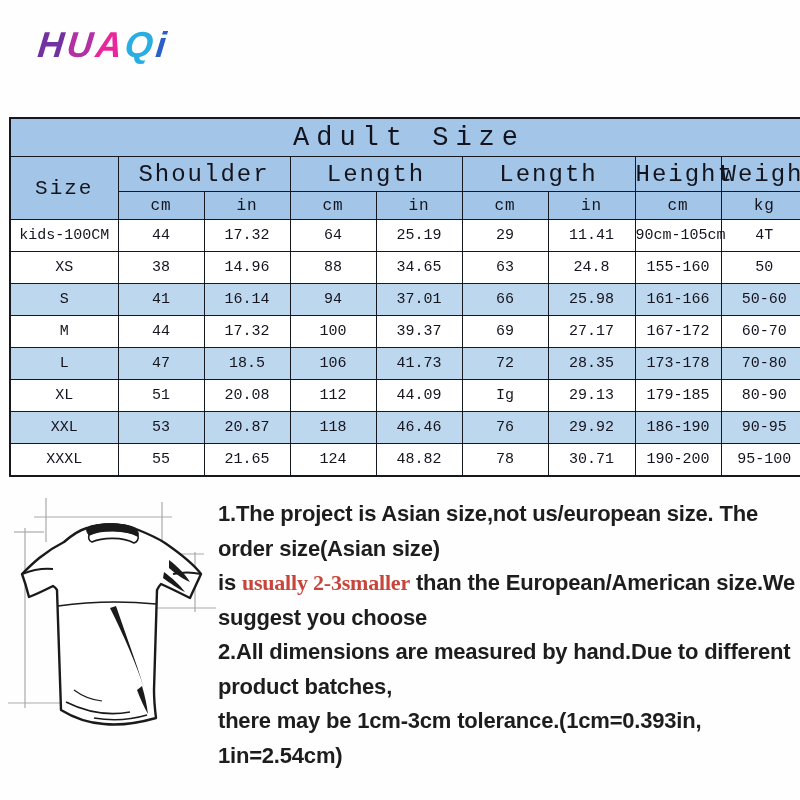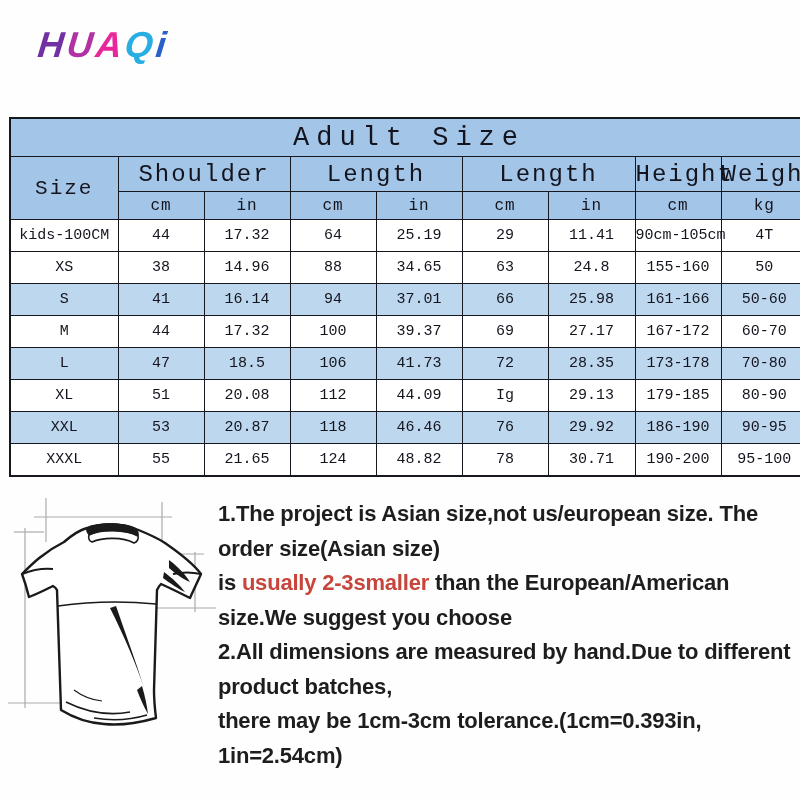--- a/index.html
+++ b/index.html
@@ -52,21 +52,21 @@
   tbody tr.shaded td { background: var(--row-blue); }
 
   
   .tshirt { position: absolute; left: 4px; top: 490px; }
   .note {
     position: absolute; left: 218px; top: 497px; width: 578px;
     color: #1d1d1d; font-weight: bold;
   }
   .note-heading { font-size: 20px; line-height: 35px; letter-spacing: 0.5px; }
   .note-line { font-size: 22px; line-height: 34.5px; letter-spacing: -0.2px; }
-  .note-line .red { color: var(--red-text); }
+  .note-line .red { color: var(--red-text); font-family: Liberation Serif, serif; }
 </style>
 </head>
 <body>
 
 <div class="logo" aria-label="HUAQi"><span style="color: rgb(114, 48, 160);">H</span><span style="color: rgb(178, 50, 166);">U</span><span style="color: rgb(232, 40, 154);">A</span><span style="color: rgb(40, 174, 226);">Q</span><span style="color: rgb(42, 95, 200);">i</span></div>
 
 <div class="size-table-wrap">
   <table class="size-table">
     <colgroup>
       <col style="width:108px">

